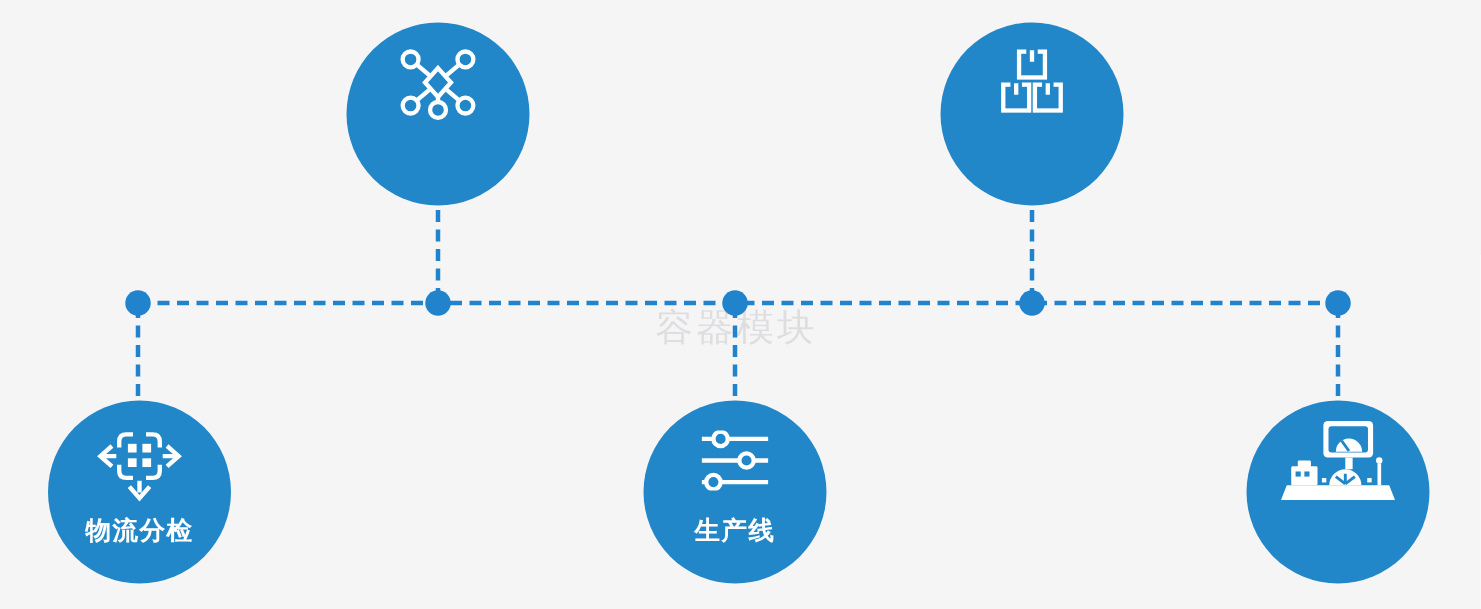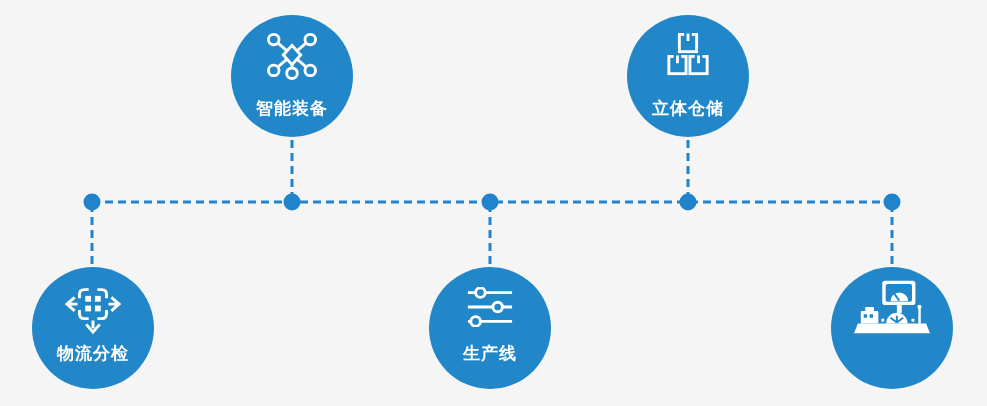--- a/index.html
+++ b/index.html
@@ -67,20 +67,21 @@
   .icon svg .stroke-w{stroke:var(--icon-white);fill:none;}
   .icon svg .fill-w{fill:var(--icon-white);stroke:none;}
   .icon svg .bluefill{fill:var(--circle-blue);}
   .icon svg .bluestroke{stroke:var(--circle-blue);fill:none;}
 </style>
 </head>
 <body>
 
 <div class="stage">
 
+  <div class="watermark">容器模块</div>
 
   <svg class="connectors" width="987" height="406">
     <path class="dash" d="M92,202 H892"></path>
     <path class="dash" d="M292,140 V200"></path>
     <path class="dash" d="M688,140 V200"></path>
     <path class="dash" d="M92,204 V265"></path>
     <path class="dash" d="M490,204 V265"></path>
     <path class="dash" d="M892,204 V265"></path>
     <circle class="joint" cx="92" cy="202" r="8.5"></circle>
     <circle class="joint" cx="292" cy="202" r="8.5"></circle>
@@ -98,21 +99,20 @@
           <path d="M30,34 V40"></path>
           <path class="bluefill" d="M30,16 L39,26 L30,36 L21,26 Z"></path>
           <circle class="bluefill" cx="11" cy="10" r="5.5"></circle>
           <circle class="bluefill" cx="49" cy="10" r="5.5"></circle>
           <circle class="bluefill" cx="11" cy="42" r="5.5"></circle>
           <circle class="bluefill" cx="49" cy="42" r="5.5"></circle>
           <circle class="bluefill" cx="30" cy="45" r="5.5"></circle>
         </g>
       </svg>
     </span>
-    <span class="label">智能装备</span>
   </div>
 
   <div class="node row-top pos-n1">
     <div class="circle"></div>
     <span class="icon">
       <svg width="58" height="45" viewBox="0 0 60 47">
         <g class="stroke-w" stroke-width="3">
           <rect x="21" y="2" width="18" height="18"></rect>
           <rect x="10" y="25" width="18" height="18"></rect>
           <rect x="32" y="25" width="18" height="18"></rect>
@@ -120,21 +120,20 @@
         <rect class="bluefill" x="26" y="0" width="8" height="5"></rect>
         <rect class="bluefill" x="15" y="23" width="8" height="5"></rect>
         <rect class="bluefill" x="37" y="23" width="8" height="5"></rect>
         <g class="stroke-w" stroke-width="3">
           <path d="M30,1 V9"></path>
           <path d="M19,24 V32"></path>
           <path d="M41,24 V32"></path>
         </g>
       </svg>
     </span>
-    <span class="label">立体仓储</span>
   </div>
 
   <div class="node row-bottom pos-n2">
     <div class="circle"></div>
     <span class="icon">
       <svg width="62" height="58" viewBox="0 0 64 60">
         <g class="stroke-w" stroke-width="3">
           <path d="M18,21 V17 Q18,12 23,12 H27.5"></path>
           <path d="M36.5,12 H41 Q46,12 46,17 V21"></path>
           <path d="M18,33 V37 Q18,42 23,42 H27.5"></path>

